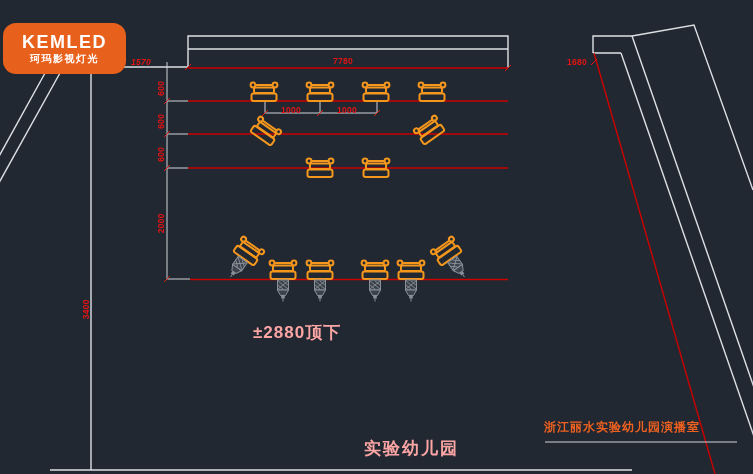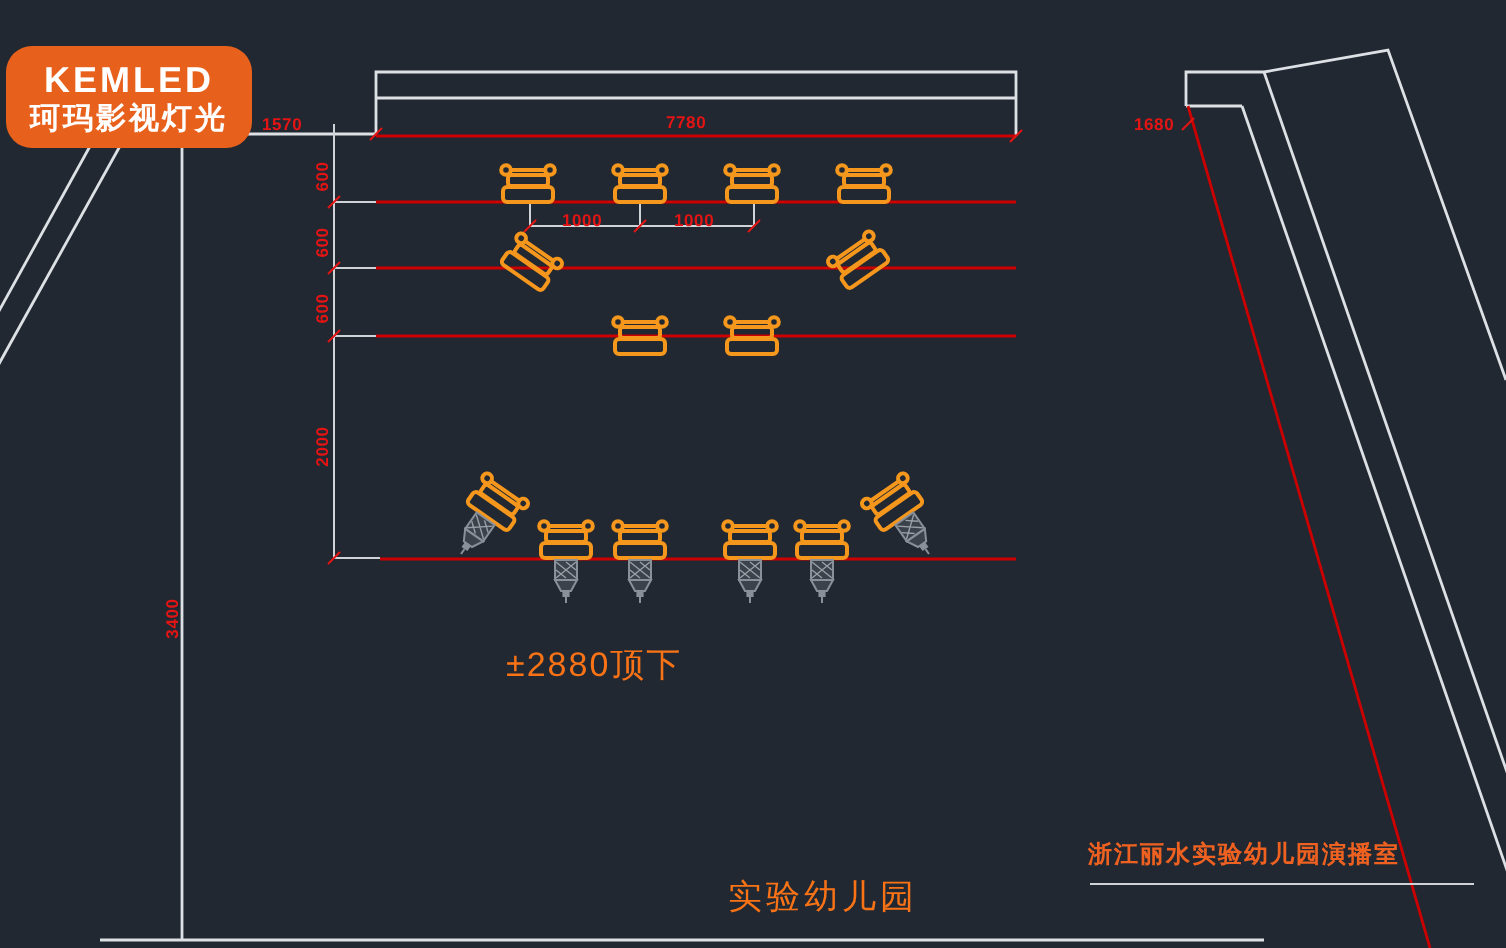--- a/index.html
+++ b/index.html
@@ -3,27 +3,27 @@
 <meta charset="utf-8">
 <style>
   html,body{margin:0;padding:0;background:#14181f;}
   #stage{position:relative;width:753px;height:474px;background:#212831;overflow:hidden;
          font-family:"Liberation Sans","DejaVu Sans",sans-serif;}
   #drawing{position:absolute;left:0;top:0;}
   
   #logo{position:absolute;left:3px;top:23px;width:123px;height:51px;background:#e8611c;
         border-radius:13px;display:flex;flex-direction:column;align-items:center;justify-content:center;z-index:5;}
   #logo .t1{color:#fff;font-weight:800;font-size:18px;letter-spacing:1.5px;line-height:1;}
-  #logo .t2{color:#fff;font-weight:700;font-size:15px;letter-spacing:1.5px;line-height:1;margin-top:3px;white-space:nowrap;}
+  #logo .t2{color:#fff;font-weight:700;font-size:10px;letter-spacing:1.5px;line-height:1;margin-top:3px;white-space:nowrap;}
   
   .dim{position:absolute;color:#e31414;font-size:8.5px;line-height:1;font-weight:700;
        letter-spacing:.3px;white-space:nowrap;z-index:3;}
   .vdim{width:30px;text-align:center;transform:rotate(-90deg);transform-origin:center;}
   
-  .note{position:absolute;color:#f97316;font-weight:400;white-space:nowrap;z-index:3;}
+  .note{position:absolute;color:#fca5a5;font-weight:700;white-space:nowrap;z-index:3;}
   #note-height{left:253px;top:321px;font-size:17px;letter-spacing:1px;}
   #note-room{left:364px;top:437px;font-size:17px;letter-spacing:2px;}
   #note-title{position:absolute;left:544px;top:419px;font-size:12px;font-weight:700;
               color:#ee6120;letter-spacing:1px;white-space:nowrap;z-index:3;}
 </style>
 </head>
 <body>
 
 <div id="stage">
 
@@ -132,21 +132,21 @@
           <use href="#sym-hanger"></use>
         </g>
       </g>
   </svg>
 
   <div id="logo">
     <div class="t1">KEMLED</div>
     <div class="t2">珂玛影视灯光</div>
   </div>
 
-  <span class="dim" style="left:131px;top:58px;">1570</span>
+  <span class="dim" style="left:131px;top:58px;font-style:italic;">1570</span>
   <span class="dim" style="left:333px;top:57px;">7780</span>
   <span class="dim" style="left:567px;top:58px;">1680</span>
   <span class="dim" style="left:281px;top:106px;">1000</span>
   <span class="dim" style="left:337px;top:106px;">1000</span>
   <span class="dim vdim" style="left:146px;top:84px;">600</span>
   <span class="dim vdim" style="left:146px;top:117px;">600</span>
   <span class="dim vdim" style="left:146px;top:150px;">600</span>
   <span class="dim vdim" style="left:146px;top:219px;">2000</span>
   <span class="dim vdim" style="left:71px;top:305px;">3400</span>
 

